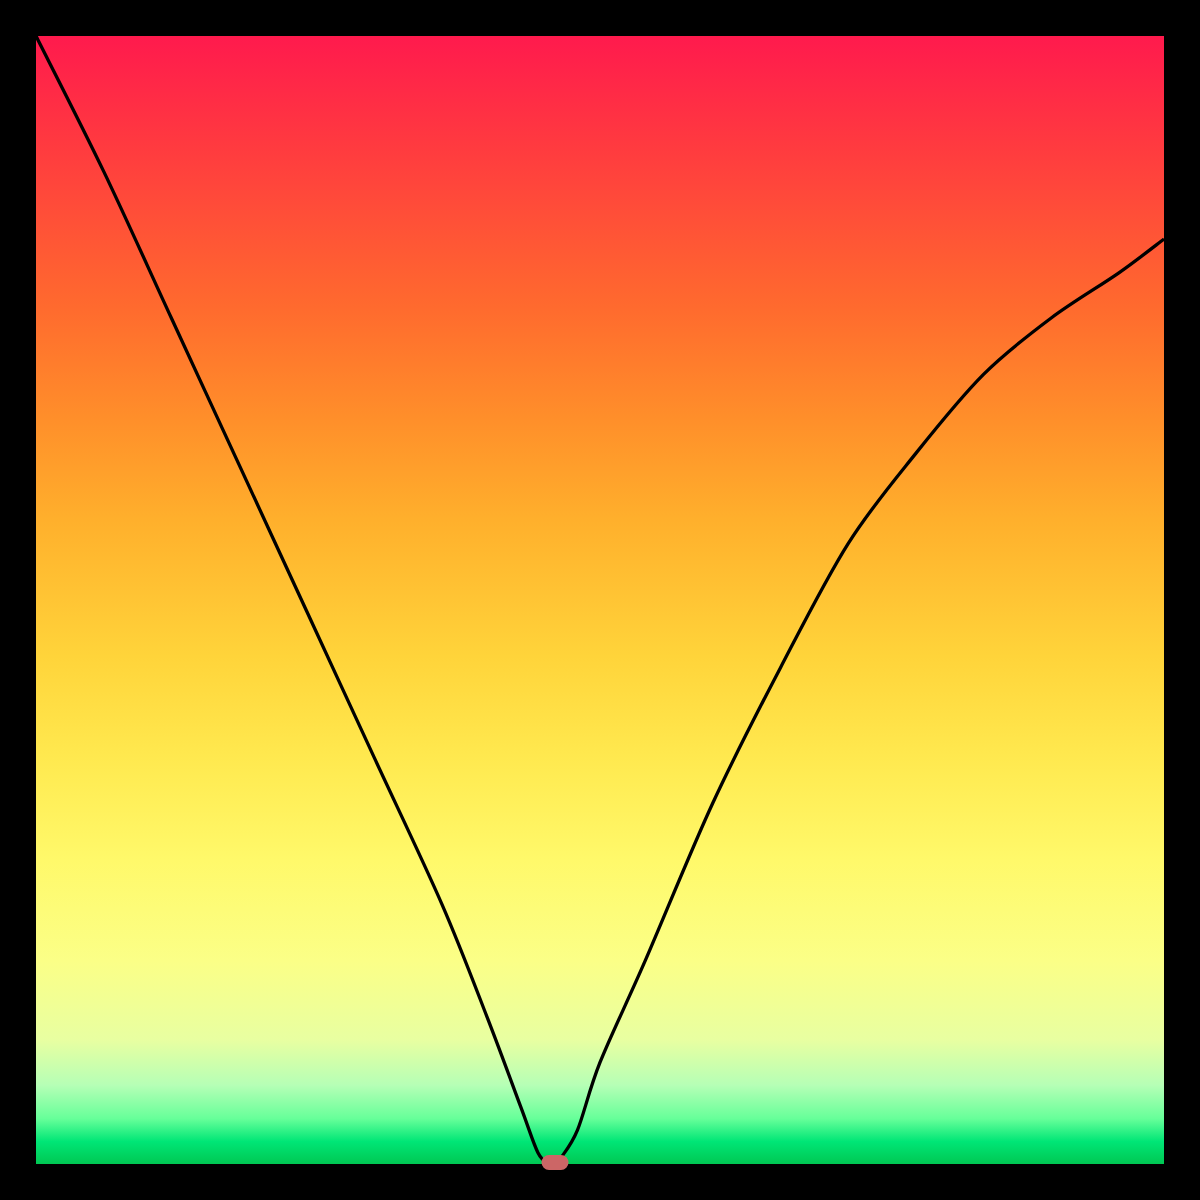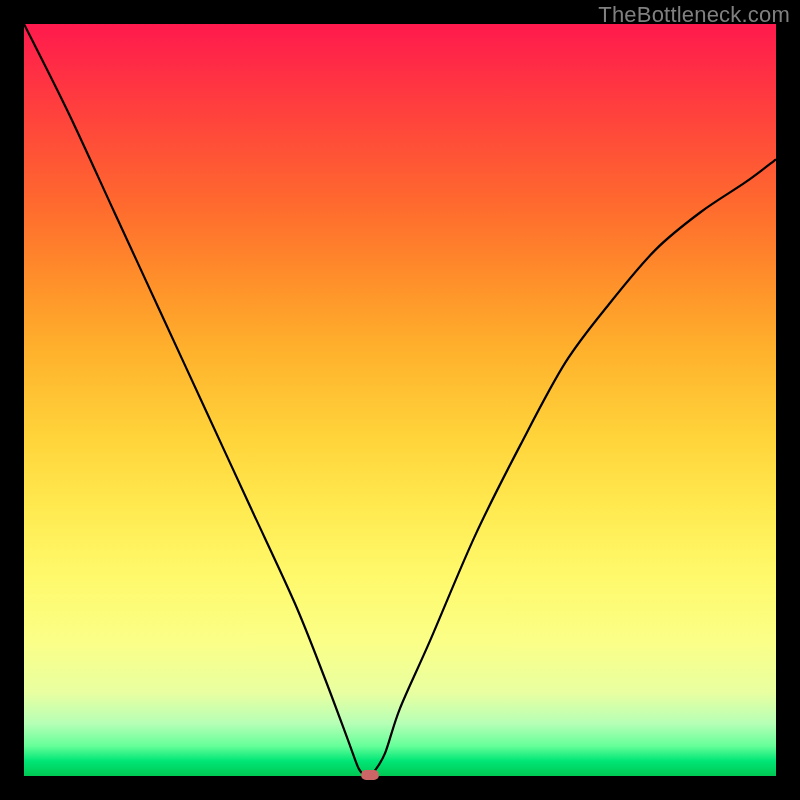--- a/index.html
+++ b/index.html
@@ -78,15 +78,14 @@
   <div class="plot-area">
 
     <svg class="curve" viewBox="0 0 752 752" preserveAspectRatio="none">
       <path id="curve-path" d="M 0 0 C 7.2192 14.438400000000001, 30.681599999999996 60.16000000000001, 45.12 90.24000000000001 C 59.5584 120.32000000000001, 75.8016 156.7168, 90.24 188 C 104.6784 219.2832, 120.92159999999998 254.4768, 135.35999999999999 285.76 C 149.7984 317.0432, 166.0416 352.23679999999996, 180.48 383.52 C 194.9184 414.8032, 211.1616 449.9968, 225.6 481.28000000000003 C 240.0384 512.5632, 258.688 551.3664, 270.71999999999997 579.04 C 282.75199999999995 606.7135999999999, 292.37760000000003 632.5824, 300.8 654.24 C 309.2224 675.8976, 317.9456 699.9616, 323.36 714.4 C 328.7744 728.8384, 331.632 738.464, 334.64 744.48 C 337.64799999999997 750.496, 340.3552 750.7968, 342.16 752 C 343.9648 753.2032, 344.71680000000003 752.6016, 345.92 752 C 347.1232 751.3984, 347.2736 751.8496, 349.68 748.24 C 352.0864 744.6304, 356.74879999999996 739.6672000000001, 360.96 729.44 C 365.1712 719.2128, 368.7808 702.368, 376 684.32 C 383.2192 666.272, 394.04800000000006 644.3136, 406.08000000000004 616.64 C 418.112 588.9664, 436.7616 542.6432, 451.2 511.36 C 465.6384 480.0768, 481.88160000000005 448.7936, 496.32000000000005 421.12 C 510.75840000000005 393.4464, 527.0015999999999 361.26079999999996, 541.4399999999999 338.4 C 555.8783999999999 315.5392, 572.1216000000001 296.288, 586.5600000000001 278.24 C 600.9984000000001 260.192, 617.2416 240.03840000000002, 631.68 225.60000000000002 C 646.1184 211.16160000000002, 662.3616000000001 198.8288, 676.8000000000001 188 C 691.2384000000001 177.1712, 709.8879999999999 166.34239999999997, 721.92 157.91999999999996 C 733.952 149.49759999999995, 747.1872 138.9696, 752 135.36" fill="none" stroke="#000" stroke-width="2.2"></path>
     </svg>
 
     <div id="marker" class="marker" style="left: 336.92px; top: 746px;"></div>
 
   </div>
 
-  <div class="watermark">TheBottleneck.com</div>
 
 </div>
 
 </body></html>

